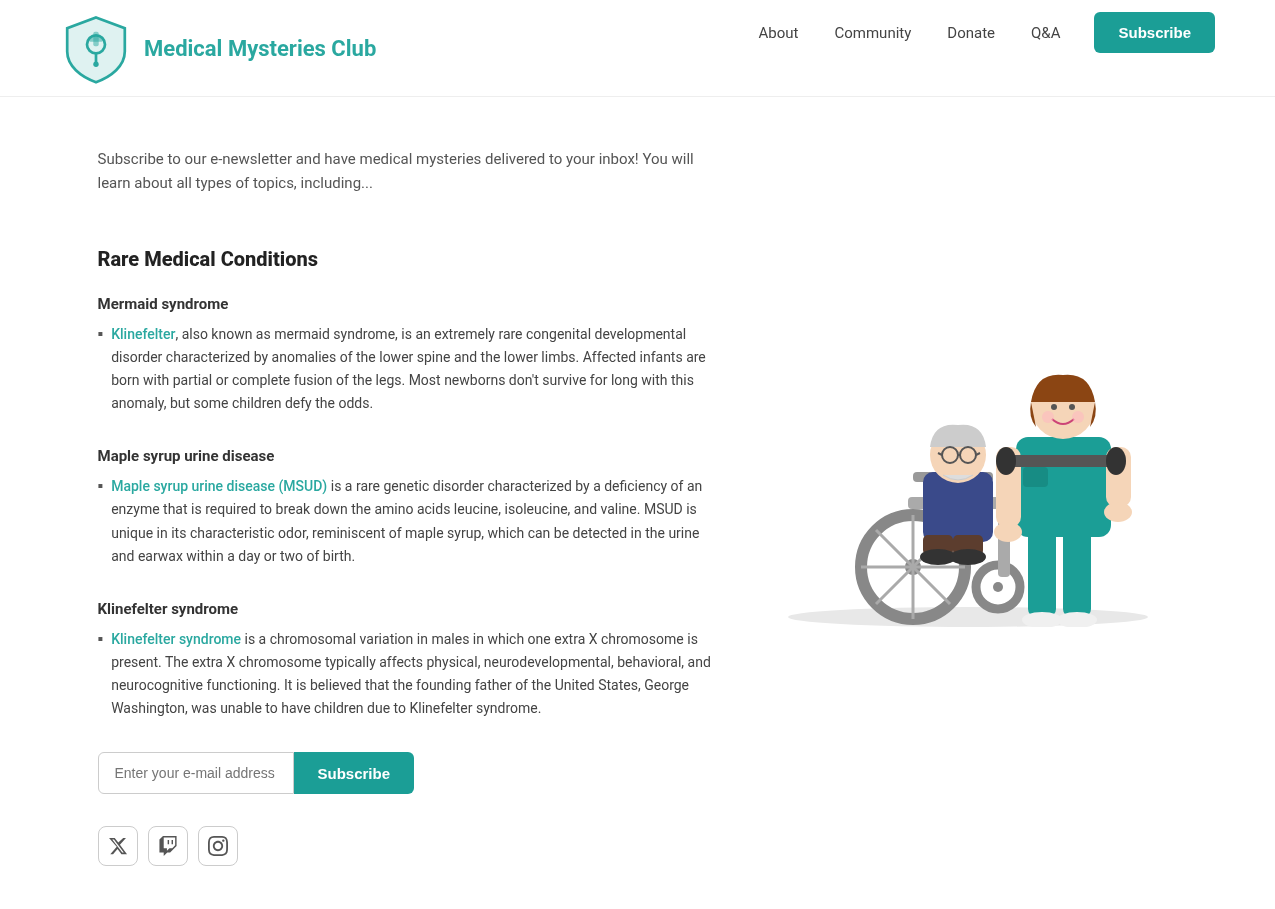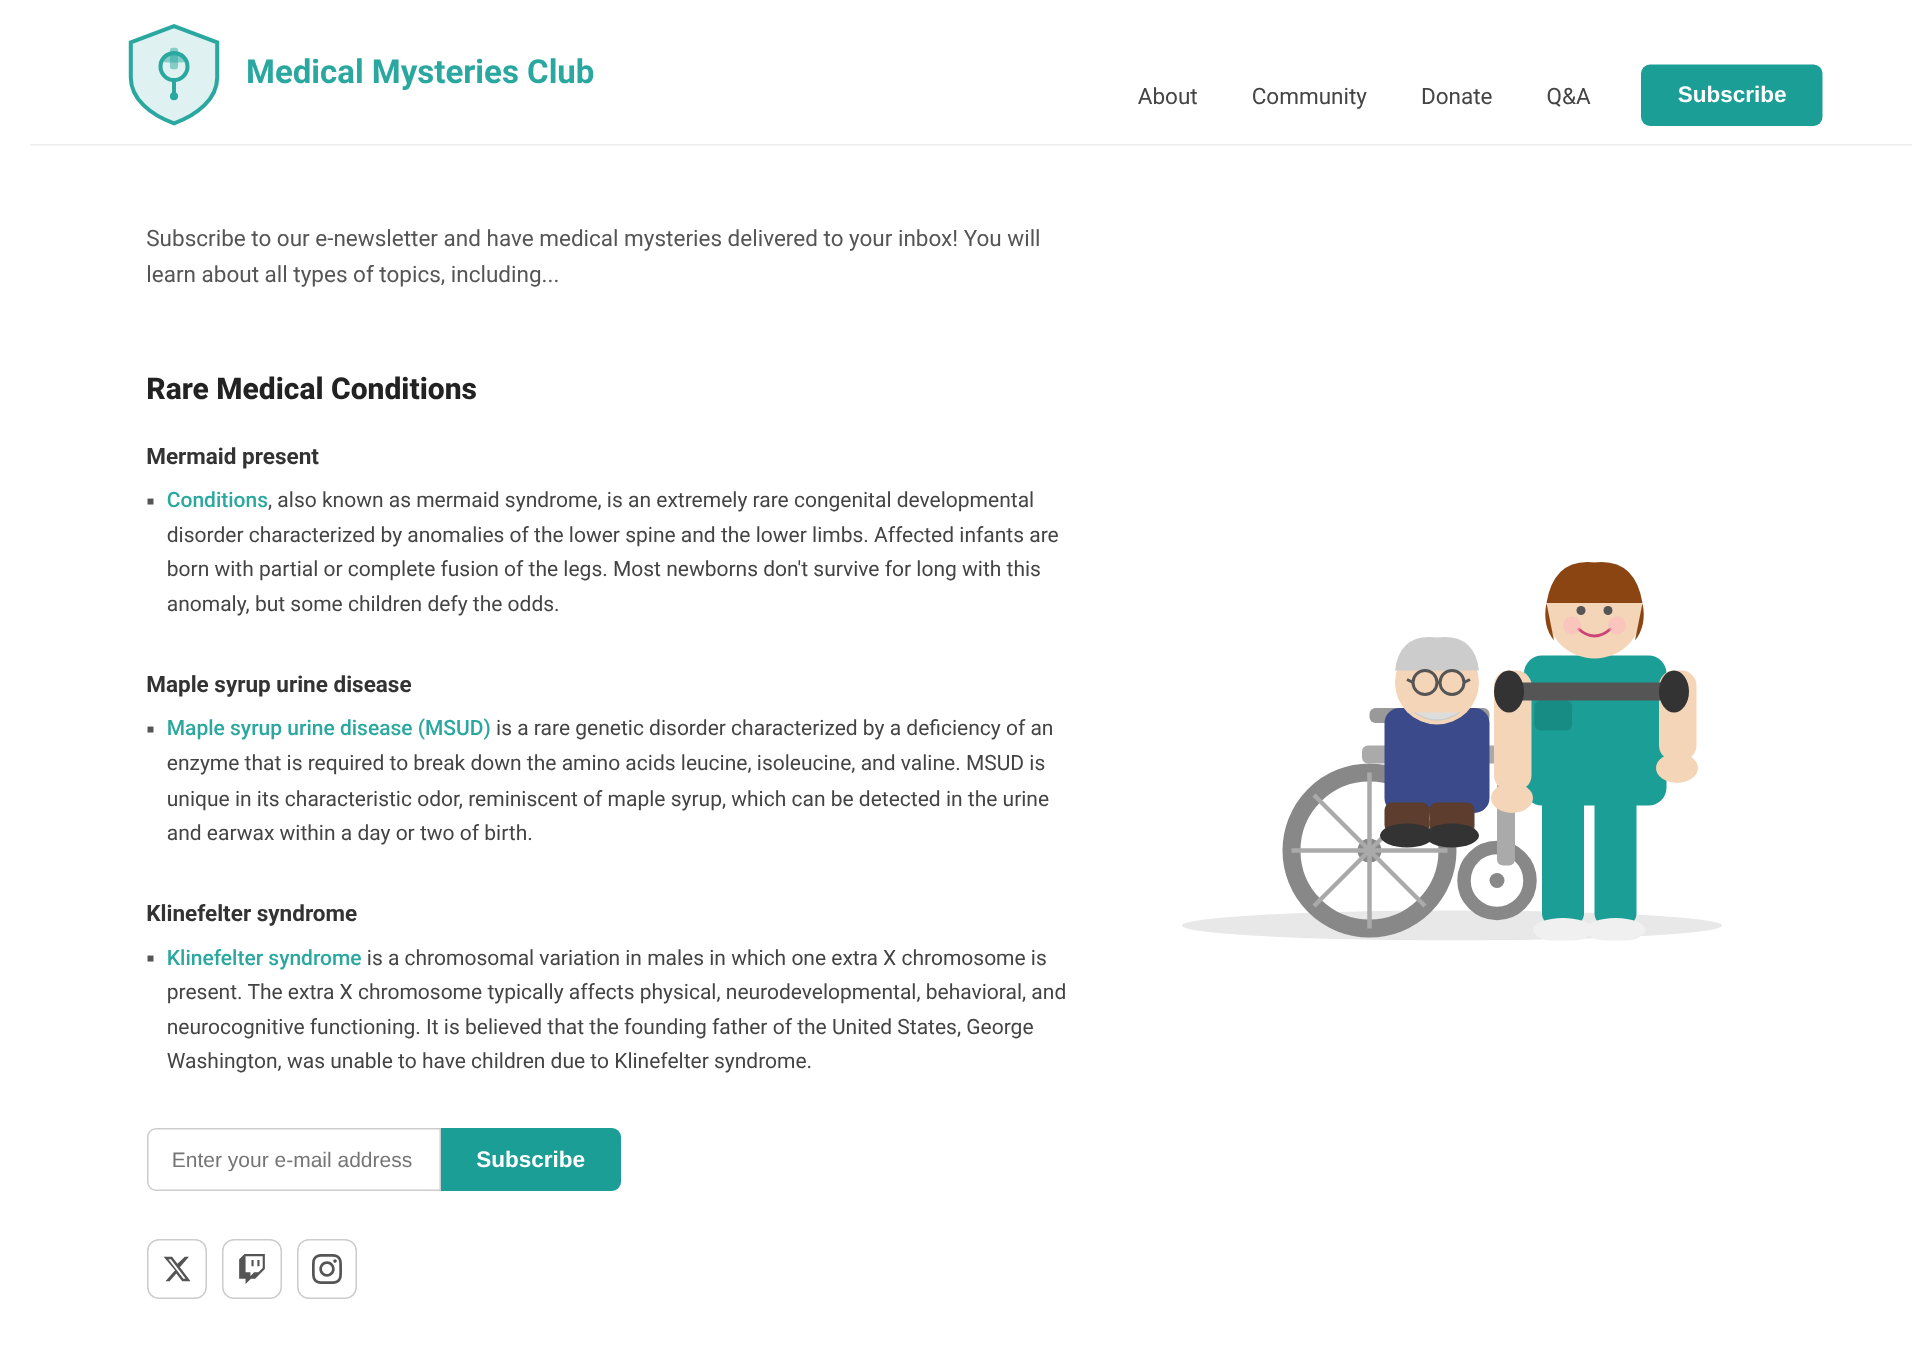--- a/index.html
+++ b/index.html
@@ -1,25 +1,24 @@
 <!DOCTYPE html>
 <html><head>
   <meta charset="utf-8">
   <style>
     * { box-sizing: border-box; margin: 0; padding: 0; }
     body { font-family: -apple-system, BlinkMacSystemFont, 'Segoe UI', Roboto, sans-serif; background: #fff; color: #333; }
 
     
     header {
       display: flex;
-      align-items: flex-end;
+      align-items: flex-start;
       justify-content: space-between;
       padding: 12px 60px;
       border-bottom: 1px solid #eee;
-      margin-left: 20px;
     }
     .logo-area {
       display: flex;
       align-items: center;
       gap: 12px;
       text-decoration: none;
     }
     .logo-icon {
       width: 72px;
       height: 72px;
@@ -204,25 +203,25 @@
   </nav>
 </header>
 
 <main>
   <div class="content">
     <p class="intro-text">Subscribe to our e-newsletter and have medical mysteries delivered to your inbox! You will learn about all types of topics, including...</p>
 
     <h2 class="section-title">Rare Medical Conditions</h2>
 
     <div class="condition-block">
-      <p class="condition-name">Mermaid present</p>
+      <p class="condition-name">Mermaid syndrome</p>
       <div class="condition-item">
         <span class="bullet">▪</span>
         <p class="condition-text">
-          <a class="condition-link" href="#">Conditions</a><span>, also known as mermaid syndrome, is an extremely rare congenital developmental disorder characterized by anomalies of the lower spine and the lower limbs. Affected infants are born with partial or complete fusion of the legs. Most newborns don't survive for long with this anomaly, but some children defy the odds.</span>
+          <a class="condition-link" href="#">Klinefelter</a><span>, also known as mermaid syndrome, is an extremely rare congenital developmental disorder characterized by anomalies of the lower spine and the lower limbs. Affected infants are born with partial or complete fusion of the legs. Most newborns don't survive for long with this anomaly, but some children defy the odds.</span>
         </p>
       </div>
     </div>
 
     <div class="condition-block">
       <p class="condition-name">Maple syrup urine disease</p>
       <div class="condition-item">
         <span class="bullet">▪</span>
         <p class="condition-text">
           <a class="condition-link" href="#">Maple syrup urine disease (MSUD)</a><span> is a rare genetic disorder characterized by a deficiency of an enzyme that is required to break down the amino acids leucine, isoleucine, and valine. MSUD is unique in its characteristic odor, reminiscent of maple syrup, which can be detected in the urine and earwax within a day or two of birth.</span>

